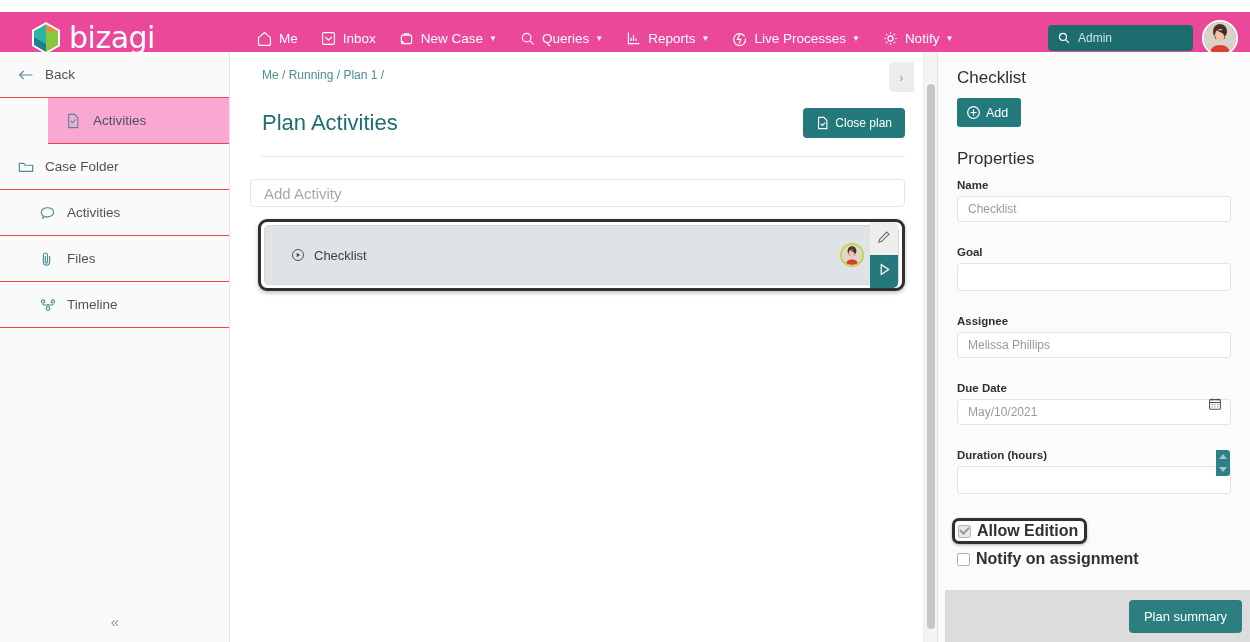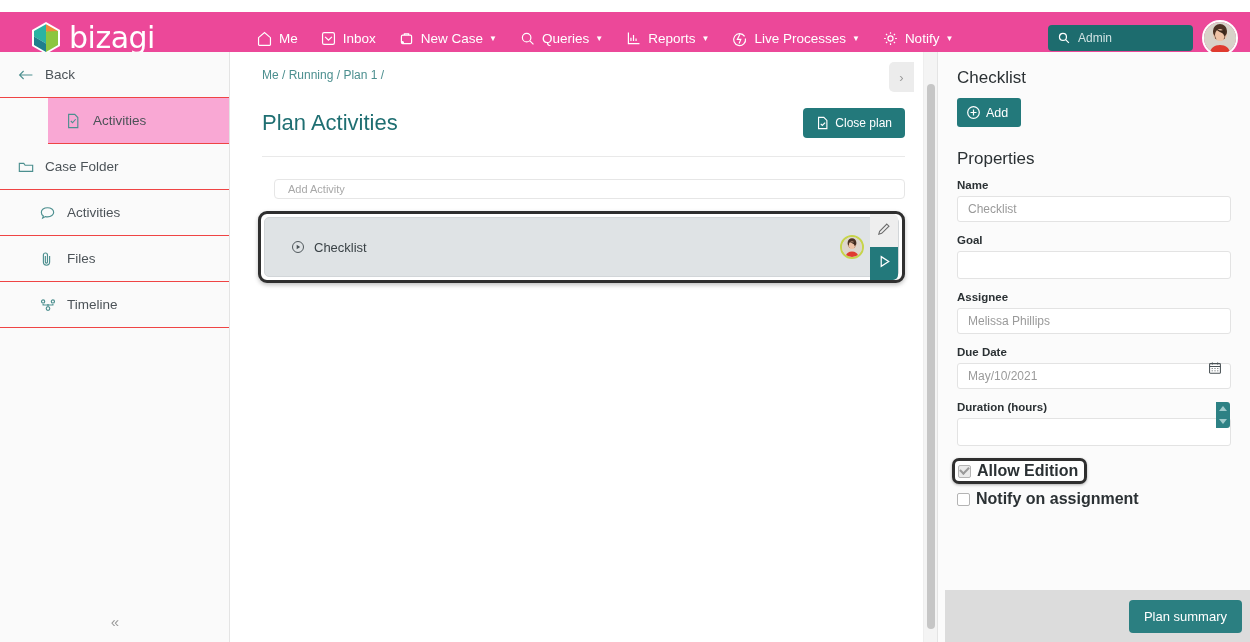--- a/index.html
+++ b/index.html
@@ -92,24 +92,24 @@
     border-radius: 4px; font-size: 12px; padding: 8px 13px;
     display: flex; align-items: center; cursor: pointer;
     font-family: "Liberation Sans", sans-serif;
     margin-left: 22px;
   }
   .btn-teal .bicn { margin-right: 6px; display: flex; }
   .title-rule {
     margin: 18px 32px 0 32px; height: 1px; background: #e9e9e9;
   }
   .add-activity {
-    margin: 22px 32px 0 44px; height: 20px;
+    margin: 22px 32px 0 20px; height: 28px;
     border: 1px solid #e6e6e6; border-radius: 4px; background: #fff;
     display: flex; align-items: center; padding-left: 13px;
-    color: #a8a8a8; font-size: 11px; cursor: text;
+    color: #a8a8a8; font-size: 15px; cursor: text;
   }
   .activity-card-outer {
     margin: 12px 32px 0 28px; position: relative;
     border: 3px solid #2f2f2f; border-radius: 9px;
     padding: 3px; background: #fff;
     box-shadow: 0 2px 4px rgba(0,0,0,.25);
   }
   .activity-card {
     background: #dfe3e5; border: 1px solid #d2d6d9; border-radius: 5px;
     height: 60px; display: flex; align-items: center;
@@ -168,21 +168,21 @@
     background: #23797b; color: #fff; border: none; border-radius: 3px;
     font-size: 12.5px; padding: 7px 13px 7px 9px;
     display: inline-flex; align-items: center; cursor: pointer;
     font-family: "Liberation Sans", sans-serif;
   }
   .btn-add .plusicn { margin-right: 5px; display: flex; }
   .rp-h2 { font-size: 17px; color: #2b3134; font-weight: 400; margin: 22px 0 10px 0; }
   .field-label {
     font-size: 11.5px; color: #2b3134; font-weight: bold; margin-bottom: 5px;
   }
-  .field-wrap { margin-bottom: 12px; position: relative; }
+  .field-wrap { margin-bottom: 24px; position: relative; }
   .field-input {
     width: 100%; height: 26px; background: #ffffff;
     border: 1px solid #e3e3e3; border-radius: 3px;
     display: flex; align-items: center; padding-left: 10px;
     font-size: 12px; color: #9a9a9a; cursor: text;
   }
   .field-input.tall { height: 28px; }
   .date-icn {
     position: absolute; right: 9px; top: 50%; transform: translateY(-50%);
     display: flex; pointer-events: none;

